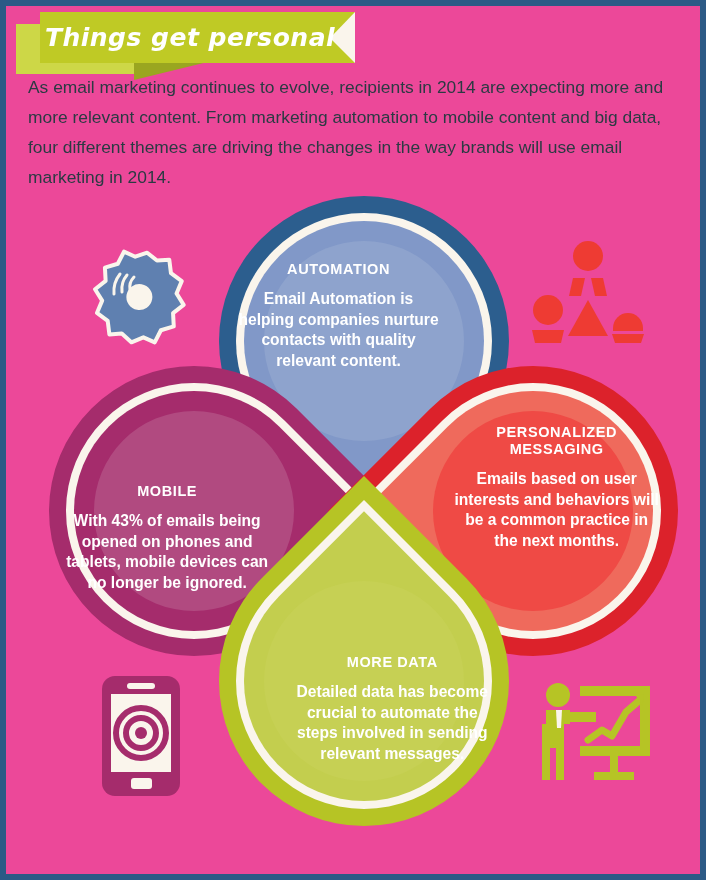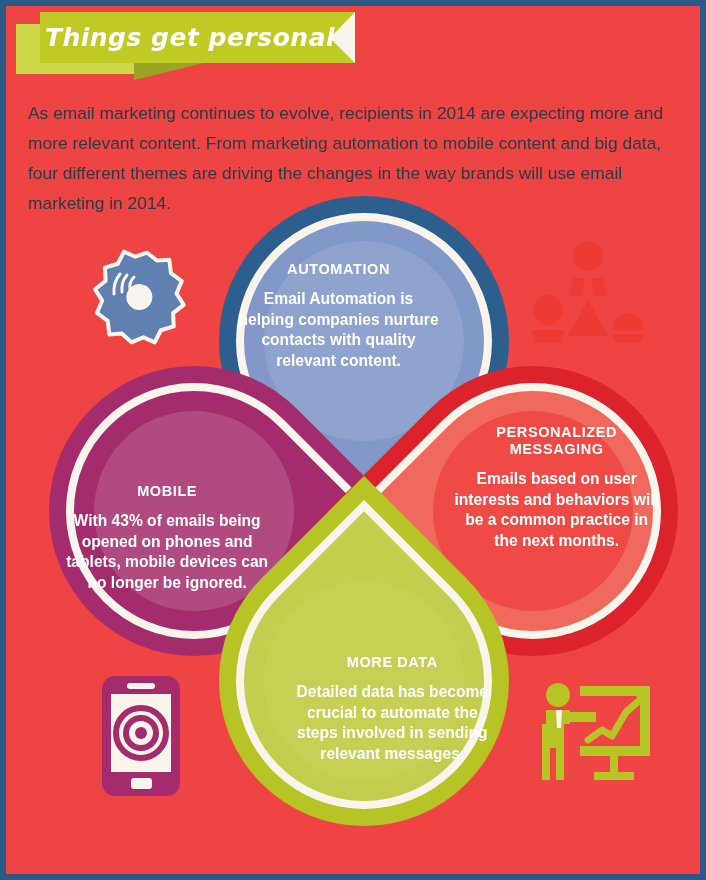--- a/index.html
+++ b/index.html
@@ -7,21 +7,21 @@
     padding: 0;
     background: #ffffff;
   }
   body {
     font-family: "Liberation Sans", sans-serif;
   }
   .page {
     position: relative;
     width: 706px;
     height: 880px;
-    background: #ef4444;
+    background: #ec4899;
     border: 6px solid #2c5a86;
     box-sizing: border-box;
     overflow: hidden;
   }
 
   
   .ribbon-wrap {
     position: absolute;
     left: 0;
     top: 6px;
@@ -79,21 +79,21 @@
     font-weight: bold;
     letter-spacing: 0.5px;
     font-family: "DejaVu Sans", sans-serif;
     white-space: nowrap;
   }
 
   
   .intro {
     position: absolute;
     left: 22px;
-    top: 92px;
+    top: 66px;
     width: 660px;
     color: #2b3a43;
     font-size: 17.4px;
     line-height: 30px;
     font-family: "Liberation Sans", sans-serif;
   }
 
   
   .diagram {
     position: absolute;

